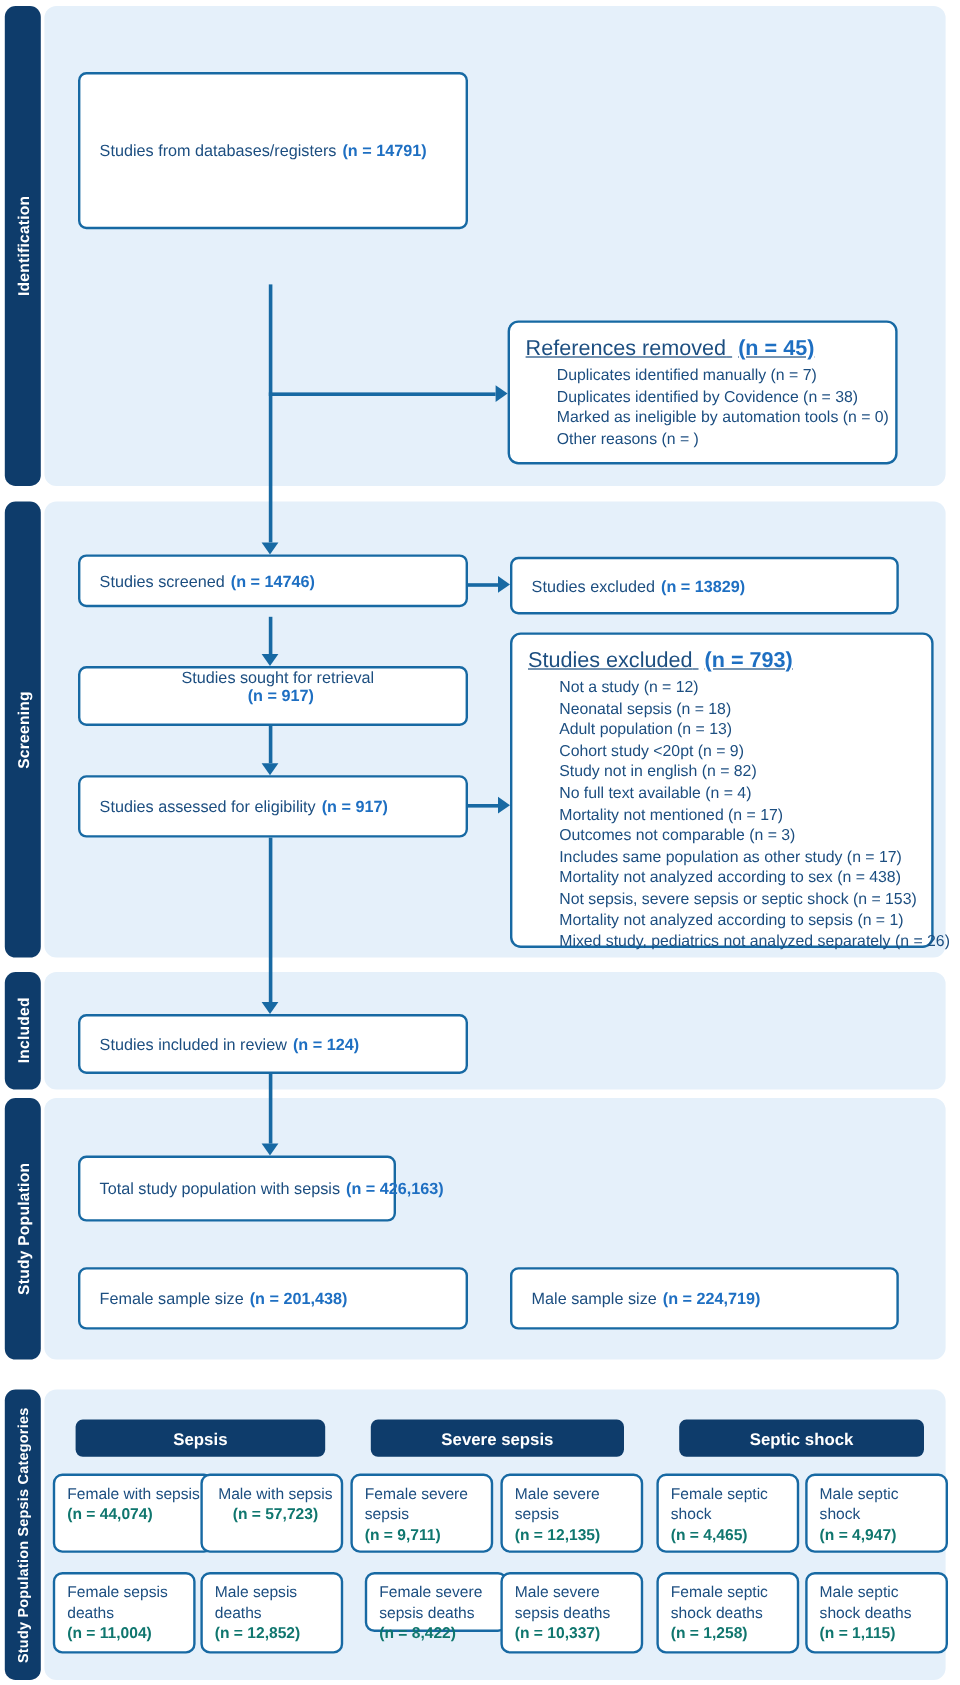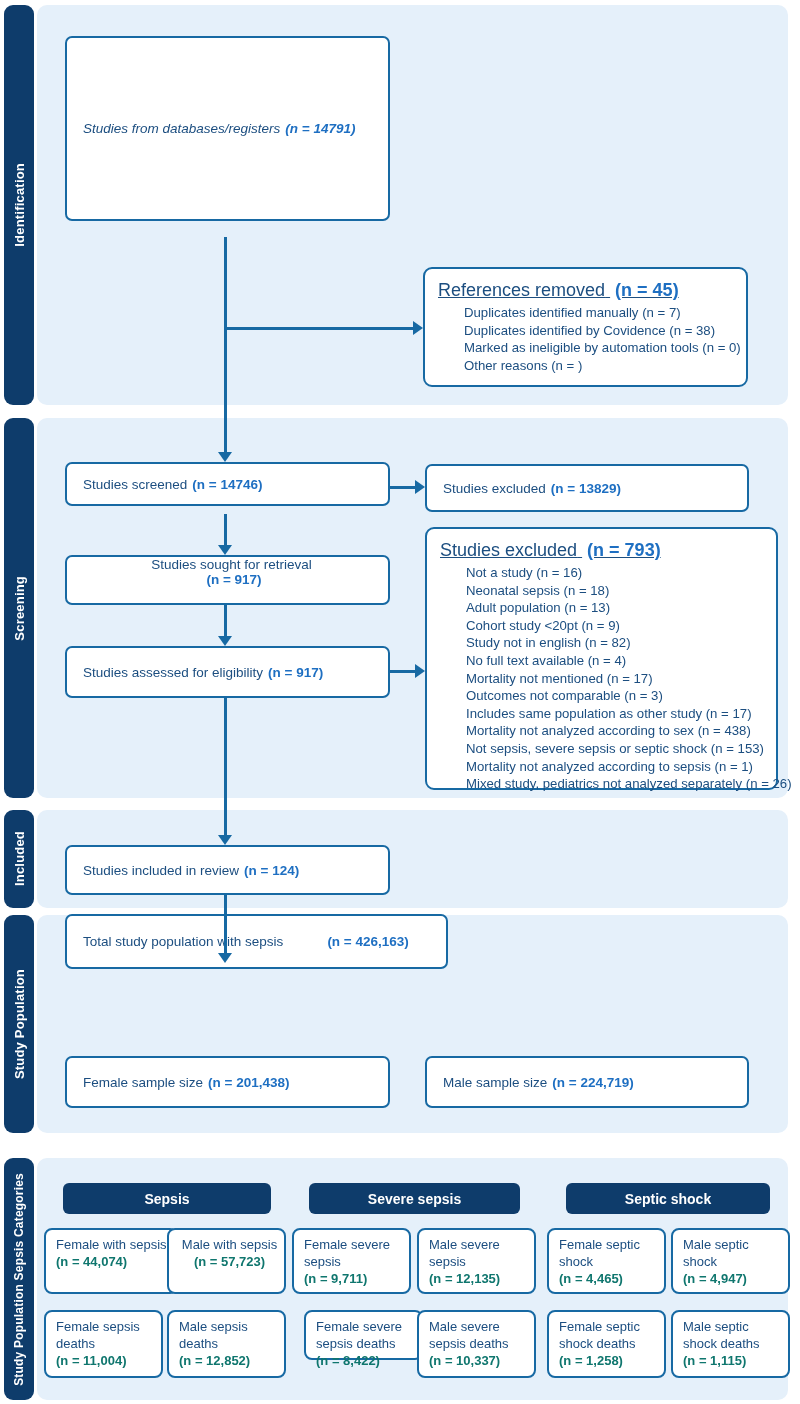--- a/index.html
+++ b/index.html
@@ -61,21 +61,21 @@
   <div class="bar" style="top:810px;height:98px;">
     <span class="vtext">Included</span>
   </div>
   <div class="bar" style="top:915px;height:218px;">
     <span class="vtext">Study Population</span>
   </div>
   <div class="bar" style="top:1158px;height:242px;">
     <span class="vtext small">Study Population Sepsis Categories</span>
   </div>
 
-  <div class="box" style="left:65px;top:36px;width:325px;height:185px;font-style:italic;">
+  <div class="box" style="left:65px;top:60px;width:325px;height:131px;">
     <span>Studies from databases/registers</span>
     <span class="n">(n = 14791)</span>
   </div>
 
   <div class="detail" style="left:423px;top:267px;width:325px;height:120px;">
     <div class="title-line">
       <span>References removed</span>
       <span class="n">(n = 45)</span>
     </div>
     <div class="item">Duplicates identified manually (n = 7)</div>
@@ -99,41 +99,41 @@
   <div class="box" style="left:65px;top:646px;width:325px;height:52px;">
     <span>Studies assessed for eligibility</span>
     <span class="n">(n = 917)</span>
   </div>
 
   <div class="detail" style="left:425px;top:527px;width:353px;height:263px;">
     <div class="title-line">
       <span>Studies excluded</span>
       <span class="n">(n = 793)</span>
     </div>
-    <div class="item">Not a study (n = 16)</div>
+    <div class="item">Not a study (n = 12)</div>
     <div class="item">Neonatal sepsis (n = 18)</div>
     <div class="item">Adult population (n = 13)</div>
     <div class="item">Cohort study &lt;20pt (n = 9)</div>
     <div class="item">Study not in english (n = 82)</div>
     <div class="item">No full text available (n = 4)</div>
     <div class="item">Mortality not mentioned (n = 17)</div>
     <div class="item">Outcomes not comparable (n = 3)</div>
     <div class="item">Includes same population as other study (n = 17)</div>
     <div class="item">Mortality not analyzed according to sex (n = 438)</div>
     <div class="item">Not sepsis, severe sepsis or septic shock (n = 153)</div>
     <div class="item">Mortality not analyzed according to sepsis (n = 1)</div>
     <div class="item">Mixed study, pediatrics not analyzed separately (n = 26)</div>
   </div>
 
   <div class="box" style="left:65px;top:845px;width:325px;height:50px;">
     <span>Studies included in review</span>
     <span class="n">(n = 124)</span>
   </div>
 
-  <div class="box" style="left:65px;top:914px;width:383px;height:55px;gap:39px;">
+  <div class="box" style="left:65px;top:963px;width:265px;height:55px;">
     <span>Total study population with sepsis</span>
     <span class="n">(n = 426,163)</span>
   </div>
   <div class="box" style="left:65px;top:1056px;width:325px;height:52px;">
     <span>Female sample size</span>
     <span class="n">(n = 201,438)</span>
   </div>
   <div class="box" style="left:425px;top:1056px;width:324px;height:52px;">
     <span>Male sample size</span>
     <span class="n">(n = 224,719)</span>

